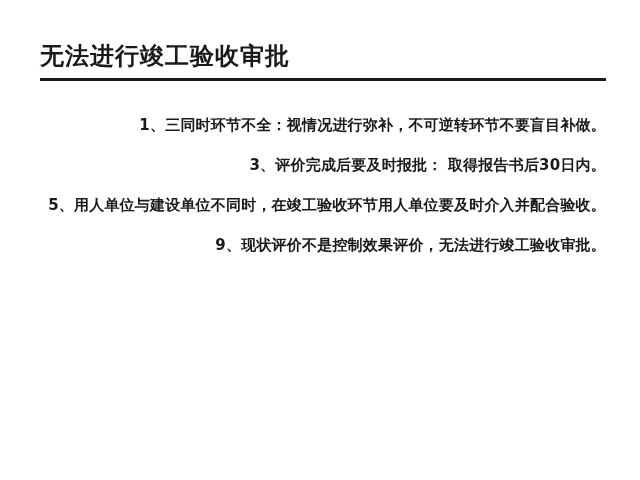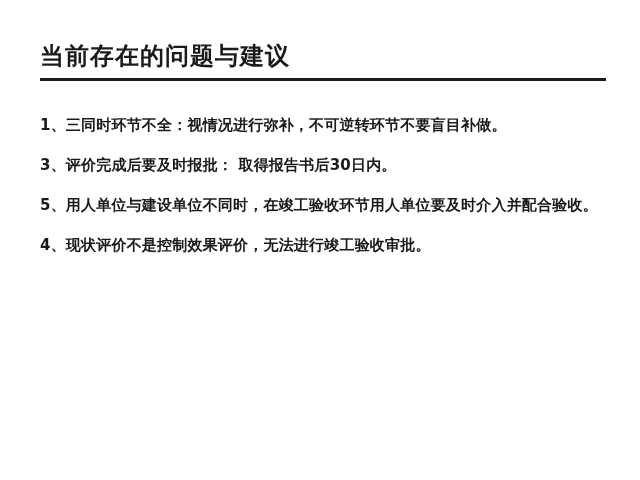--- a/index.html
+++ b/index.html
@@ -36,41 +36,42 @@
     top: 78px;
     width: 566px;
     height: 3px;
     background: #1a1a1a;
   }
   .body-list {
     position: absolute;
     left: 40px;
     top: 112px;
     width: 566px;
+    text-align: right;
   }
   .body-item {
     font-size: 15px;
     font-weight: bold;
     color: #1a1a1a;
     line-height: 27px;
     margin-bottom: 13px;
     letter-spacing: 0.2px;
   }
   .body-item:last-child {
     margin-bottom: 0;
   }
 </style>
 </head>
 <body>
 
 <div class="slide">
 
-  <div class="title">当前存在的问题与建议</div>
+  <div class="title">无法进行竣工验收审批</div>
   <div class="title-rule"></div>
 
   <div class="body-list">
     <div class="body-item">1、三同时环节不全：视情况进行弥补，不可逆转环节不要盲目补做。</div>
     <div class="body-item">3、评价完成后要及时报批： 取得报告书后30日内。</div>
     <div class="body-item">5、用人单位与建设单位不同时，在竣工验收环节用人单位要及时介入并配合验收。</div>
-    <div class="body-item">4、现状评价不是控制效果评价，无法进行竣工验收审批。</div>
+    <div class="body-item">9、现状评价不是控制效果评价，无法进行竣工验收审批。</div>
   </div>
 
 </div>
 
 </body></html>

